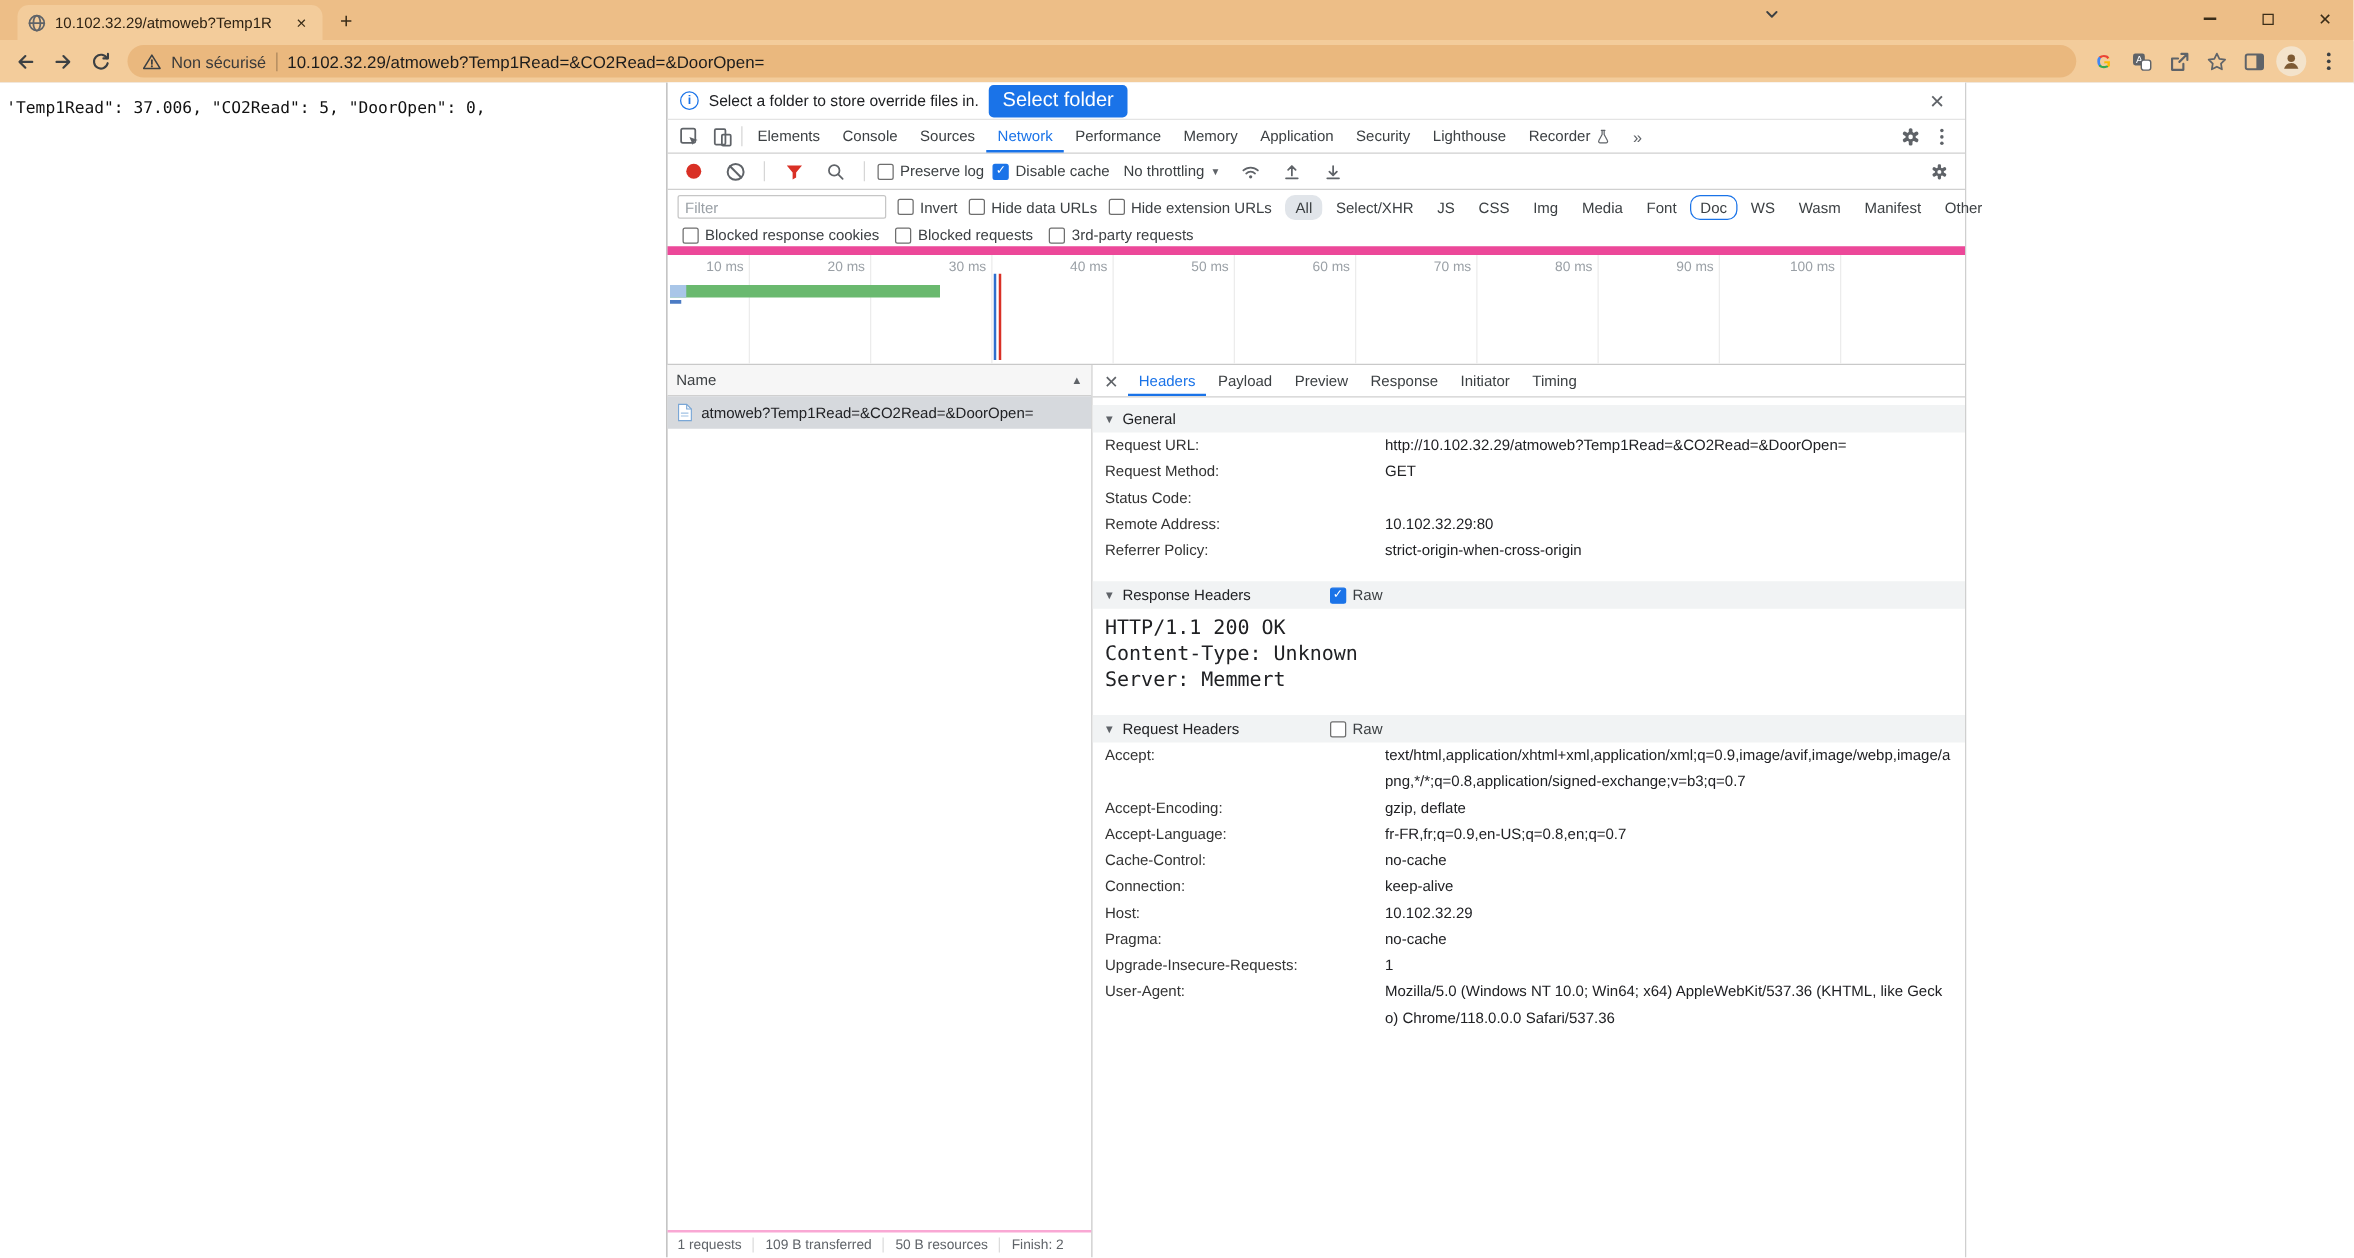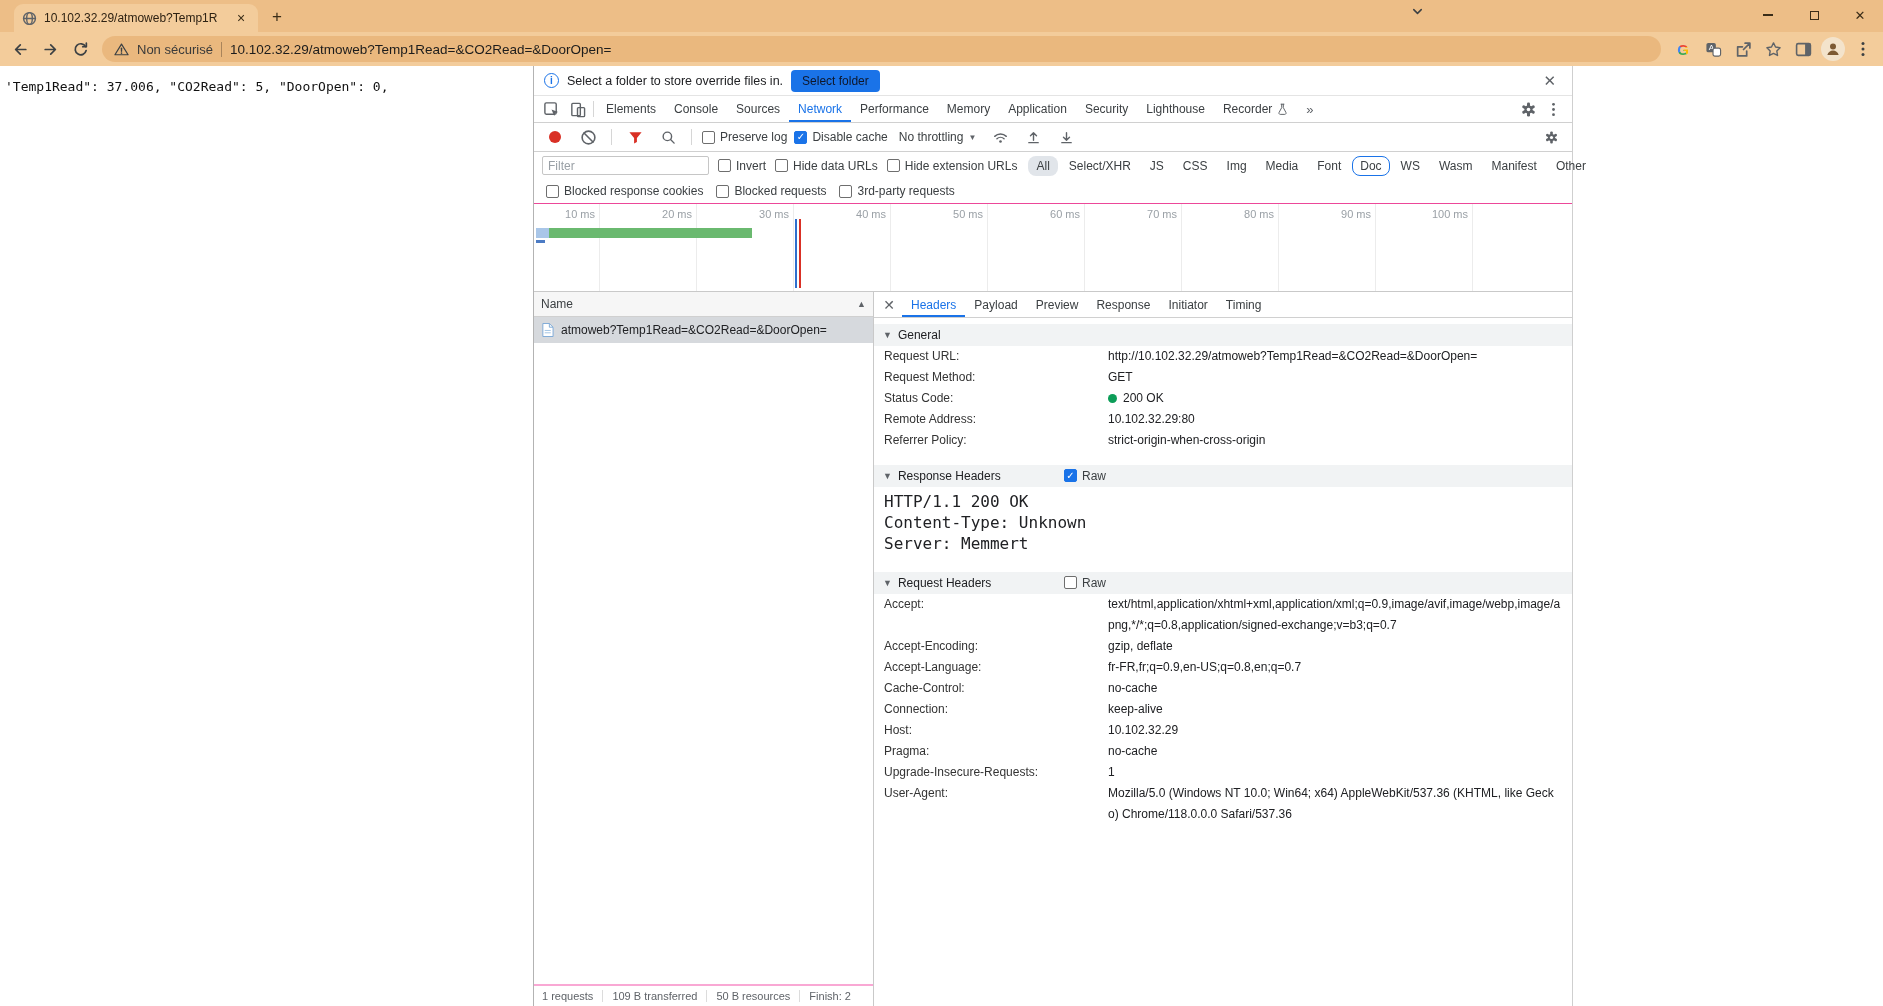--- a/index.html
+++ b/index.html
@@ -46,22 +46,22 @@
     font-size:13px;color:#111;white-space:pre-wrap}
 
   
   .devtools{width:1040px;flex:none;display:flex;flex-direction:column;background:#fff;
     border-left:1px solid #b3b3b3;border-right:1px solid #cfcfcf}
   .infobar{height:30px;flex:none;display:flex;align-items:center;gap:8px;padding:0 10px;
     border-bottom:1px solid #e4e4e4;font-size:12.5px;color:#202124}
   .info-ic{width:15px;height:15px;border-radius:50%;border:1.5px solid var(--accent,#1a73e8);
     color:var(--accent,#1a73e8);display:flex;align-items:center;justify-content:center;
     font-size:10px;font-weight:700;flex:none}
-  .btn-primary{background:var(--accent,#1a73e8);color:#0f172a;border:none;border-radius:4px;
-    padding:4px 11px;font-size:12px;font-family:inherit}
+  .btn-primary{background:var(--accent,#1a73e8);color:#ffffff;border:none;border-radius:4px;
+    padding:4px 11px;font-size:16px;font-family:inherit}
   .x-btn{margin-left:auto;color:#5f6368;font-size:15px;padding:0 6px}
 
   .dt-tabs{height:27px;flex:none;display:flex;align-items:center;border-bottom:1px solid #d0d0d0;padding:0 4px}
   .dt-ic{width:26px;height:100%;display:flex;align-items:center;justify-content:center;flex:none}
   .sep{width:1px;height:16px;background:#d6d6d6;margin:0 3px;flex:none}
   .dt-tab{height:100%;display:flex;align-items:center;gap:4px;padding:0 9px;font-size:12px;color:#3c4043;white-space:nowrap}
   .dt-tab.active{color:var(--accent,#1a73e8);box-shadow:inset 0 -2px 0 var(--accent,#1a73e8)}
   .more-tabs{font-size:13px;color:#5f6368;padding:0 8px}
   .dt-right{margin-left:auto;display:flex;align-items:center;gap:10px;padding-right:8px}
 
@@ -80,21 +80,21 @@
   .filter-row{height:27px;flex:none;display:flex;align-items:center;gap:9px;padding:0 8px;font-size:12px;color:#3c4043}
   .filter-input{width:168px;height:19px;border:1px solid #c6c6c6;border-radius:2px;padding:0 5px;
     font-family:inherit;font-size:12px;color:#202124;outline:none}
   .filter-input::placeholder{color:#9aa0a6}
   .chips{display:flex;align-items:center;gap:3px;margin-left:2px}
   .chip{padding:2px 7px;border-radius:8px;border:1px solid transparent;white-space:nowrap}
   .chip.sel{background:#e1e5ea}
   .chip.foc{border-color:var(--accent,#1a73e8)}
 
   .blocked-row{height:25px;flex:none;display:flex;align-items:center;gap:13px;padding:0 12px;
-    font-size:12px;color:#3c4043;border-bottom:1px solid #ec4899}
+    font-size:12px;color:#3c4043;border-bottom:7px solid #ec4899}
 
   .overview{height:88px;flex:none;position:relative;border-bottom:1px solid #c9c9c9;overflow:hidden}
   .tick-line{position:absolute;top:0;bottom:0;width:1px;background:#ececec}
   .tick-label{position:absolute;top:4px;width:40px;text-align:right;font-size:11px;color:#9aa0a6}
   .ov-green{position:absolute;left:2px;top:24px;width:216px;height:10px;background:var(--overview_green,#6ab96f)}
   .ov-cap{position:absolute;left:2px;top:24px;width:13px;height:10px;background:#a9c6e8}
   .ov-mini{position:absolute;left:2px;top:36px;width:9px;height:3px;background:#4b7bc4}
   .ov-line-b{position:absolute;left:261px;top:15px;bottom:3px;width:2px;background:#2f6fce}
   .ov-line-r{position:absolute;left:265px;top:15px;bottom:3px;width:2px;background:#d93025}
 
@@ -117,21 +117,21 @@
     border-bottom:1px solid #d0d0d0;font-size:12px;color:#3c4043}
   .d-close{width:26px;height:100%;display:flex;align-items:center;justify-content:center;color:#5f6368;font-size:14px}
   .d-tab{height:100%;display:flex;align-items:center;padding:0 9px;white-space:nowrap}
   .d-tab.active{color:var(--accent,#1a73e8);box-shadow:inset 0 -2px 0 var(--accent,#1a73e8)}
   .detail-body{flex:1;overflow:hidden;font-size:12px}
   .section{margin-top:6px}
   .section + .section{margin-top:14px}
   .section-h{height:22px;background:#f1f3f4;display:flex;align-items:center;gap:6px;
     padding:0 9px;color:#202124;position:relative}
   .tri{font-size:9px;color:#5f6368}
-  .raw-wrap{position:absolute;left:190px;display:inline-flex;gap:5px;color:#3c4043}
+  .raw-wrap{position:absolute;left:190px;display:inline-flex;align-items:center;gap:5px;color:#3c4043}
   .kv{display:flex;padding:0 10px;line-height:21px}
   .kv .k{width:224px;flex:none;color:#333}
   .kv .v{flex:1;word-break:break-all;color:#202124}
   .dot{display:inline-block;width:9px;height:9px;border-radius:50%;
     background:var(--status_green,#0c9d58);margin-right:6px;vertical-align:-1px}
   .raw-lines{padding:4px 10px;font-family:"DejaVu Sans Mono",monospace;font-size:16px;line-height:21px;color:#202124}
 </style>
 </head>
 <body>
 
@@ -482,21 +482,20 @@
               <div class="kv">
                 <span class="k">Request URL:</span>
                 <span class="v">http://10.102.32.29/atmoweb?Temp1Read=&amp;CO2Read=&amp;DoorOpen=</span>
               </div>
               <div class="kv">
                 <span class="k">Request Method:</span>
                 <span class="v">GET</span>
               </div>
               <div class="kv">
                 <span class="k">Status Code:</span>
-                <span class="v"><span class="dot"></span><span>200 OK</span></span>
               </div>
               <div class="kv">
                 <span class="k">Remote Address:</span>
                 <span class="v">10.102.32.29:80</span>
               </div>
               <div class="kv">
                 <span class="k">Referrer Policy:</span>
                 <span class="v">strict-origin-when-cross-origin</span>
               </div>
             </div>

